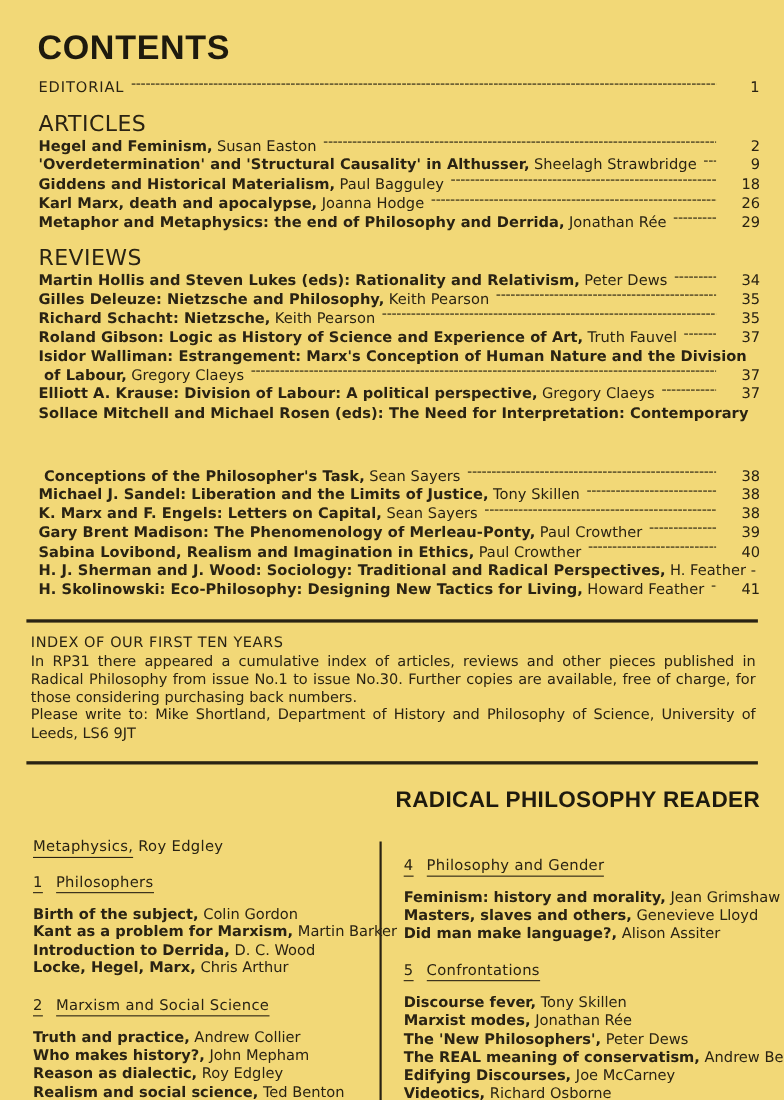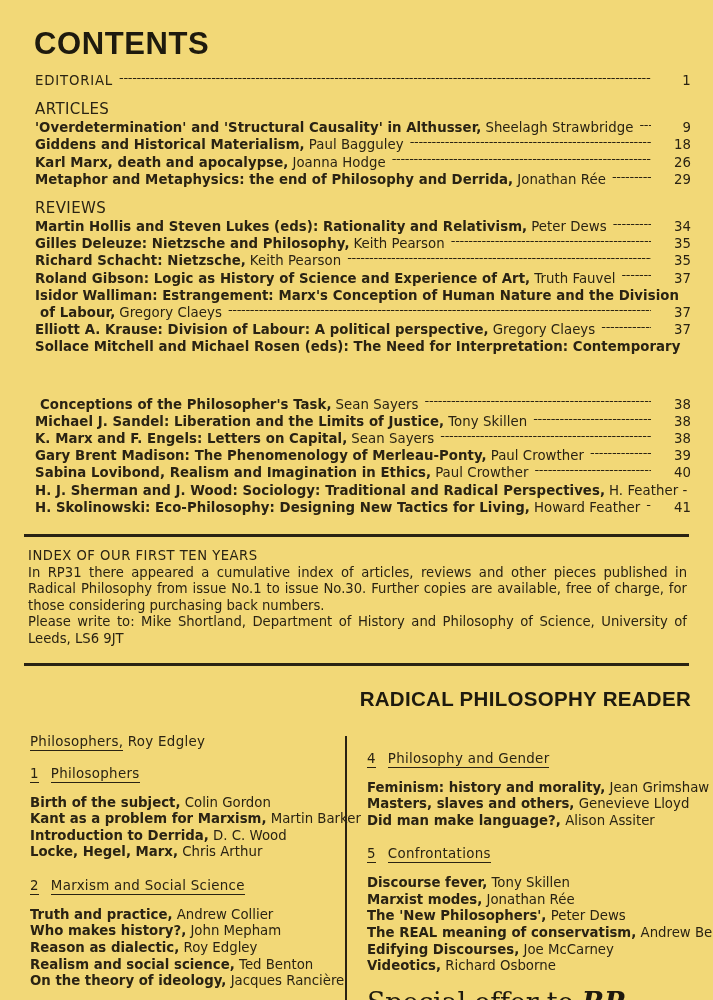--- a/index.html
+++ b/index.html
@@ -32,21 +32,21 @@
     margin: 0;
     padding-top: 26px;
     padding-left: 12px;
     color: #1e1a0e;
   }
 
   
   .toc-block { margin-top: 10px; }
   .group-head {
     font-family: "DejaVu Sans", sans-serif;
-    font-size: 15px;
+    font-size: 20px;
     letter-spacing: 0.4px;
     padding-left: 13px;
     margin-top: 11px;
     margin-bottom: 1px;
     color: #2a2313;
   }
   .group-head.editorial-row {
     margin-top: 0;
   }
   .toc-row {
@@ -200,20 +200,26 @@
 
   <div class="toc-block">
     <div class="toc-row group-head editorial-row">
       <span class="ttl plain">EDITORIAL</span>
       <span class="leader"></span>
       <span class="pg">1</span>
     </div>
     <div id="toc-sections">
         <div class="group-head">ARTICLES</div>
         <div class="toc-row">
+          <span class="ttl">Hegel and Feminism,</span>
+          <span class="auth">Susan Easton</span>
+          <span class="leader"></span>
+          <span class="pg">2</span>
+        </div>
+        <div class="toc-row">
           <span class="ttl">'Overdetermination' and 'Structural Causality' in Althusser,</span>
           <span class="auth">Sheelagh Strawbridge</span>
           <span class="leader"></span>
           <span class="pg">9</span>
         </div>
         <div class="toc-row">
           <span class="ttl">Giddens and Historical Materialism,</span>
           <span class="auth">Paul Bagguley</span>
           <span class="leader"></span>
           <span class="pg">18</span>
@@ -332,21 +338,21 @@
 
   <div class="rule rule-bot"></div>
 
   <div class="reader-title">RADICAL PHILOSOPHY READER</div>
 
   <div class="reader-cols">
     <div class="divider"></div>
 
     <div class="col-left">
       <div class="sec-head first">
-        <span class="u">Philosophers,</span>
+        <span class="u">Metaphysics,</span>
         <span>Roy Edgley</span>
       </div>
       <div id="left-sections">
           <div class="sec-head"><span class="num">1</span><span class="u">Philosophers</span></div>
           <div class="entry"><span class="t">Birth of the subject,</span> <span class="a">Colin Gordon</span></div>
           <div class="entry"><span class="t">Kant as a problem for Marxism,</span> <span class="a">Martin Barker</span></div>
           <div class="entry"><span class="t">Introduction to Derrida,</span> <span class="a">D. C. Wood</span></div>
           <div class="entry"><span class="t">Locke, Hegel, Marx,</span> <span class="a">Chris Arthur</span></div>
           <div class="sec-head"><span class="num">2</span><span class="u">Marxism and Social Science</span></div>
           <div class="entry"><span class="t">Truth and practice,</span> <span class="a">Andrew Collier</span></div>

